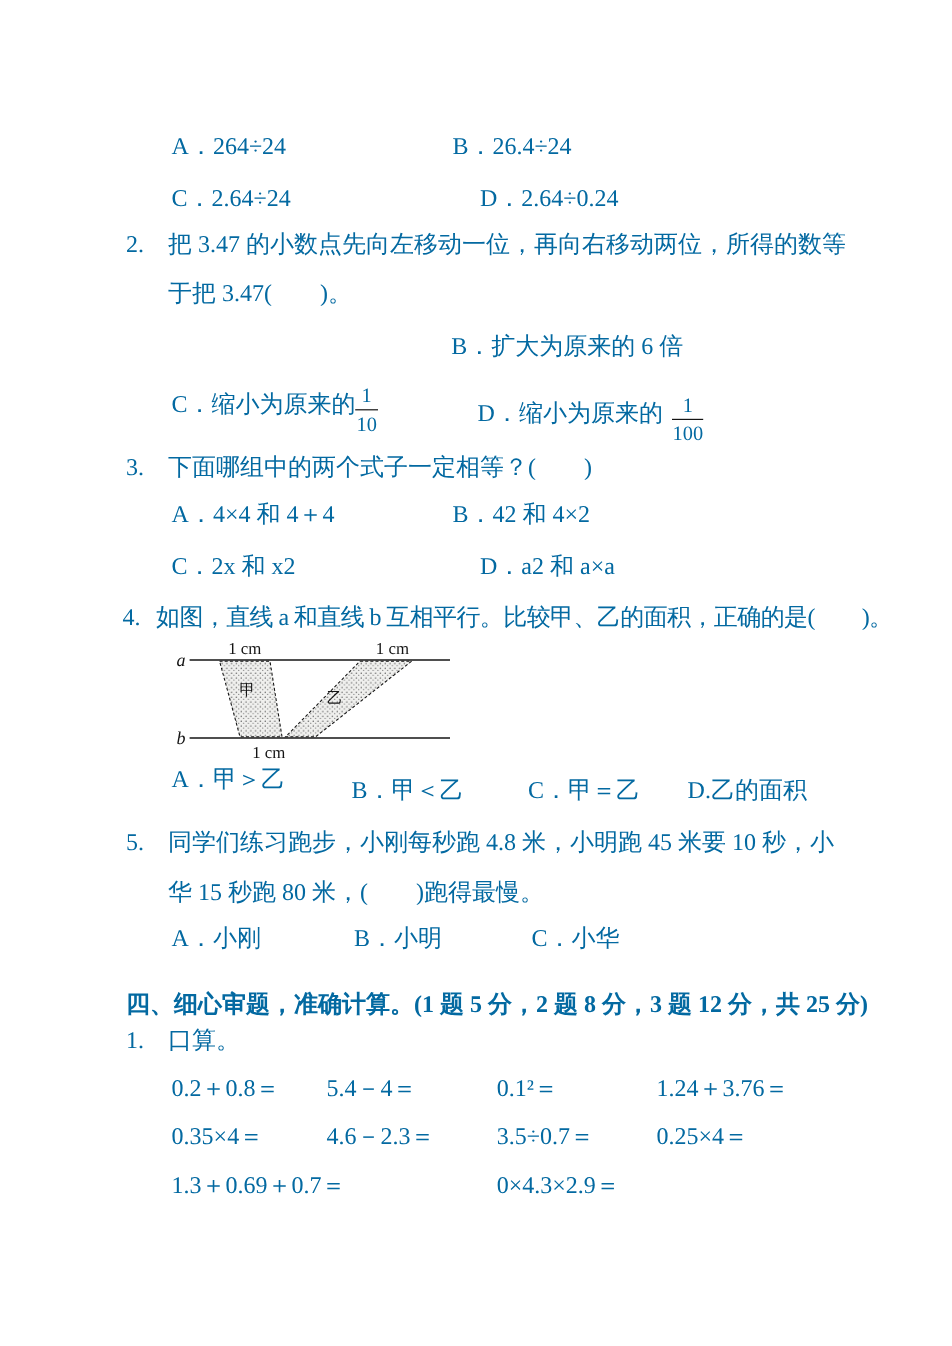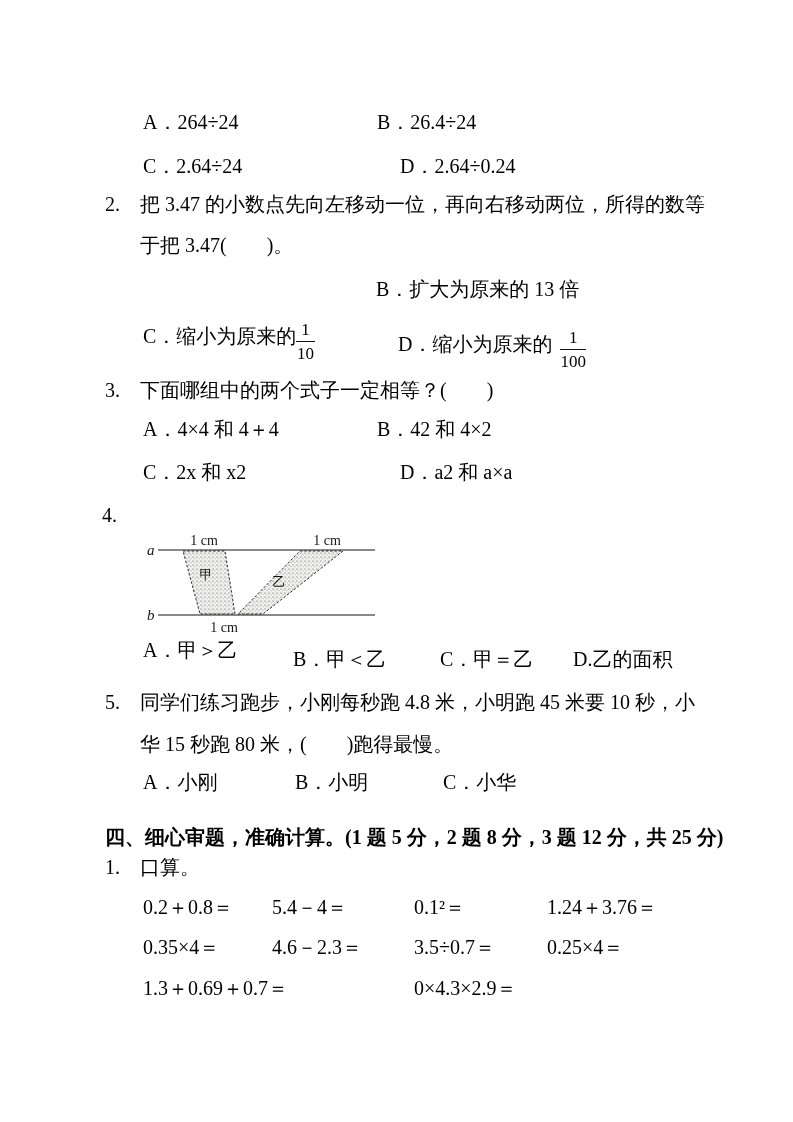--- a/index.html
+++ b/index.html
@@ -1,19 +1,19 @@
 <!DOCTYPE html>
 <html><head>
 <meta charset="utf-8">
 <title>Document</title>
 <style>
   html,body{margin:0;padding:0;background:#ffffff;}
   .page{
     position:relative;width:793px;height:1122px;background:#ffffff;
-    font-family:"Liberation Serif","DejaVu Serif",serif;color:#000000;overflow:hidden;
+    font-family:"Liberation Serif","DejaVu Serif",serif;color:#0369a1;overflow:hidden;
   }
   .t{position:absolute;font-size:20px;line-height:28px;white-space:nowrap;}
   .bold{font-weight:bold;margin-top:11px;}
   .frac{display:inline-block;vertical-align:middle;text-align:center;font-size:17px;line-height:1;transform:translateY(3px);}
   .frac .fn{display:block;padding:0 5px 3px;border-bottom:1.5px solid #141414;}
   .frac .fd{display:block;padding-top:3px;}
   .fig{position:absolute;left:140px;top:532px;}
   .fig text{font-family:"Liberation Serif","DejaVu Serif",serif;fill:#141414;}
 </style>
 </head>
@@ -22,36 +22,37 @@
 <div class="page">
 
   <div class="t" style="left:143px;top:108px"><span>A．</span><span>264÷24</span></div>
   <div class="t" style="left:377px;top:108px"><span>B．</span><span>26.4÷24</span></div>
   <div class="t" style="left:143px;top:152px"><span>C．</span><span>2.64÷24</span></div>
   <div class="t" style="left:400px;top:152px"><span>D．</span><span>2.64÷0.24</span></div>
 
   <div class="t" style="left:105px;top:190px">2.</div>
   <div class="t" style="left:140px;top:190px">把 3.47 的小数点先向左移动一位，再向右移动两位，所得的数等</div>
   <div class="t" style="left:140px;top:231px">于把 3.47(　　)。</div>
-  <div class="t" style="left:376px;top:275px"><span>B．</span><span>扩大为原来的 13 倍</span></div>
+  <div class="t" style="left:376px;top:275px"><span>B．</span><span>扩大为原来的 6 倍</span></div>
   <div class="t" style="left:143px;top:318px">
     <span>C．</span><span>缩小为原来的</span><span class="frac"><span class="fn">1</span><span class="fd">10</span></span>
   </div>
   <div class="t" style="left:398px;top:326px">
     <span>D．</span><span>缩小为原来的</span><span class="frac" style="margin-left:8px"><span class="fn">1</span><span class="fd">100</span></span>
   </div>
 
   <div class="t" style="left:105px;top:376px">3.</div>
   <div class="t" style="left:140px;top:376px">下面哪组中的两个式子一定相等？(　　)</div>
   <div class="t" style="left:143px;top:415px"><span>A．</span><span>4×4 和 4＋4</span></div>
   <div class="t" style="left:377px;top:415px"><span>B．</span><span>42 和 4×2</span></div>
   <div class="t" style="left:143px;top:458px"><span>C．</span><span>2x 和 x2</span></div>
   <div class="t" style="left:400px;top:458px"><span>D．</span><span>a2 和 a×a</span></div>
 
   <div class="t" style="left:102px;top:501px">4.</div>
+  <div class="t" style="left:130px;top:501px;letter-spacing:-0.5px">如图，直线 a 和直线 b 互相平行。比较甲、乙的面积，正确的是(　　)。</div>
 
   <svg class="fig" width="245" height="108" viewBox="0 0 245 108">
     <defs>
       <pattern id="stip" width="4" height="4" patternUnits="userSpaceOnUse">
         <rect width="4" height="4" fill="#f0f0ee"></rect>
         <circle cx="1" cy="1" r="0.55" fill="#4a4a4a"></circle>
         <circle cx="3" cy="2.7" r="0.45" fill="#6a6a6a"></circle>
       </pattern>
     </defs>
     <line x1="18" y1="18" x2="235" y2="18" stroke="#141414" stroke-width="1.2"></line>

